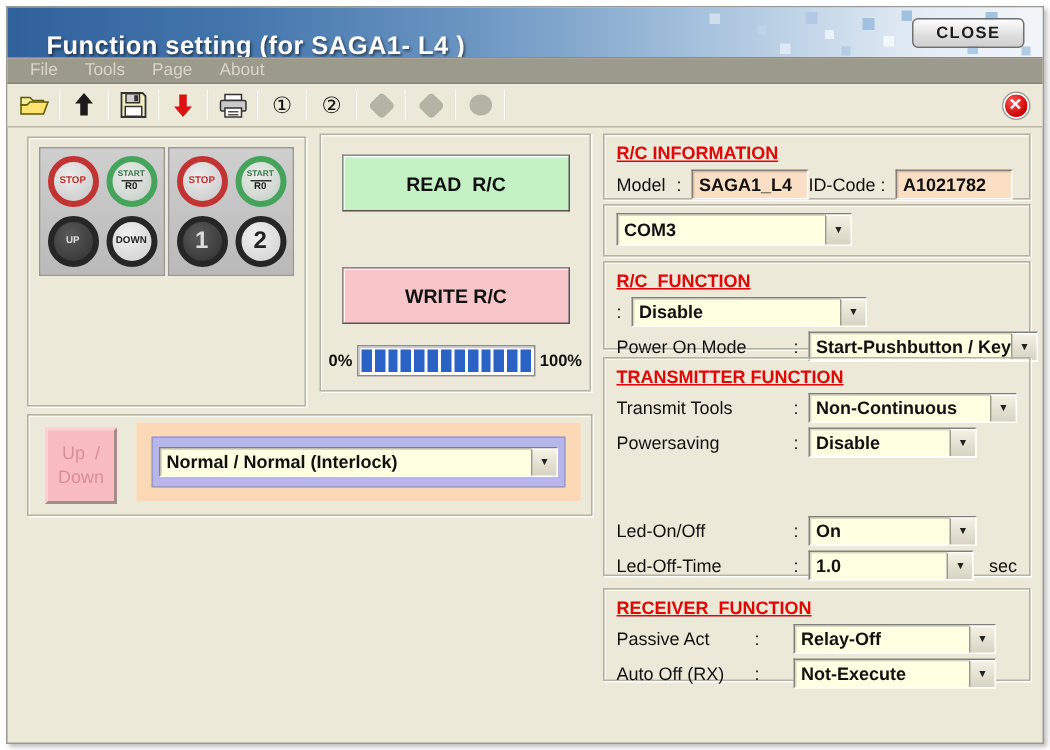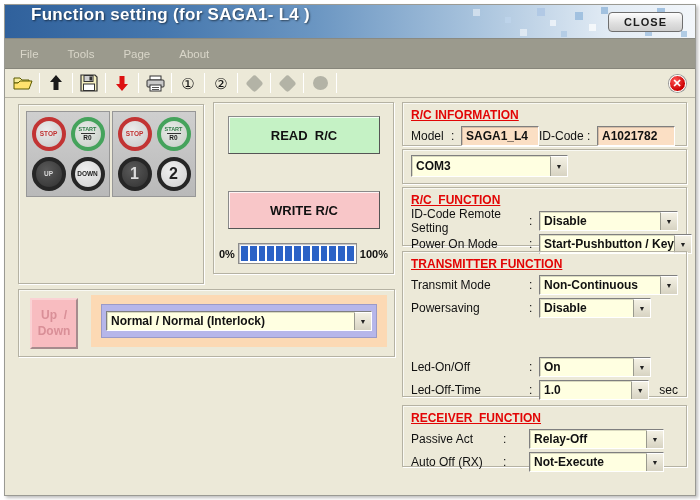--- a/index.html
+++ b/index.html
@@ -3,26 +3,26 @@
 <meta charset="utf-8">
 <style>
   * { margin:0; padding:0; box-sizing:border-box; }
   html,body { width:700px; height:500px; }
   body { background:#ffffff; font-family:"Liberation Sans", sans-serif; font-size:12px; color:#111; position:relative; overflow:hidden; }
 
   .window { position:absolute; left:4px; top:4px; width:692px; height:492px; background:#ece9d8; border:1px solid #9a9a93; box-shadow:2px 2px 3px rgba(0,0,0,.25); }
 
   
   .titlebar { position:relative; height:34px; background:linear-gradient(90deg,#30619c 0%,#4476ad 22%,#6b96c2 45%,#a8c3dd 68%,#e3ecf5 88%,#f2f6fa 100%); border-bottom:1px solid #8a8a82; overflow:hidden; }
-  .title-text { position:absolute; left:26px; top:0; font-size:17px; font-weight:bold; color:#ffffff; text-shadow:1px 1px 2px rgba(0,0,0,.55); letter-spacing:.3px; white-space:pre; }
+  .title-text { position:absolute; left:26px; top:16px; font-size:17px; font-weight:bold; color:#ffffff; text-shadow:1px 1px 2px rgba(0,0,0,.55); letter-spacing:.3px; white-space:pre; }
   .close-btn { position:absolute; right:12px; top:7px; padding:3px 15px; font-size:11px; font-weight:bold; color:#1c1c1c; background:linear-gradient(#fdfdfd,#dedede 60%,#cfcfcf); border:1px solid #6f6f6f; border-radius:4px; letter-spacing:1px; cursor:pointer; font-family:"Liberation Sans",sans-serif; }
   .px { position:absolute; }
 
   
-  .menubar { height:30px; background:#9b9a8d; border-bottom:1px solid #87867b; display:flex; align-items:center; padding-left:6px; gap:11px; }
+  .menubar { height:17px; background:#9b9a8d; border-bottom:1px solid #87867b; display:flex; align-items:center; padding-left:6px; gap:0; }
   .menu-item { color:#d9d6c9; font-size:11.5px; padding:1px 9px; cursor:default; }
 
   
   .toolbar { height:29px; background:#ece9d8; border-bottom:1px solid #b8b5a6; display:flex; align-items:center; padding:0 6px; }
   .tb { width:24px; height:24px; display:flex; align-items:center; justify-content:center; background:transparent; border:1px solid transparent; }
   .tb svg { display:block; }
   .tb-sep { width:1px; height:20px; background:#a5a294; border-right:1px solid #fff; margin:0 4px; }
   .tb-num { font-size:15px; line-height:1; color:#111; }
   .gray-diamond { width:13px; height:13px; background:#b3b3a6; border-radius:3px; transform:rotate(45deg); }
   .gray-oval { width:15px; height:14px; background:#b3b3a6; border-radius:50%; }
@@ -50,21 +50,21 @@
   .big-btn { position:absolute; left:14px; width:152px; height:38px; border:1px solid #8a8a8a; border-right-color:#555; border-bottom-color:#555; box-shadow:inset 1px 1px 0 rgba(255,255,255,.8); display:flex; align-items:center; justify-content:center; font-size:13px; font-weight:bold; color:#111; white-space:pre; cursor:pointer; font-family:"Liberation Sans",sans-serif; }
   .read-btn { top:13px; background:#c5f2c5; }
   .write-btn { top:88px; background:#f8c6c8; }
   .progress-row { position:absolute; left:5px; right:5px; top:140px; display:flex; align-items:center; gap:3px; }
   .pct { font-size:11px; font-weight:bold; }
   .progress-bar { flex:1; height:21px; background:#fff; border:1px solid #8c8c8c; box-shadow:inset 1px 1px 1px rgba(0,0,0,.25); display:flex; gap:2px; padding:2px; }
   .progress-bar .seg { flex:1; background:#2b62c6; }
 
   
   .ud-box { left:13px; top:191px; width:377px; height:68px; }
-  .ud-btn { position:absolute; left:11px; top:8px; width:48px; height:51px; background:#f8bcC0; border:2px outset #fad2d4; color:#d98f97; font-weight:bold; font-size:12px; display:flex; flex-direction:column; align-items:center; justify-content:center; line-height:1.3; cursor:pointer; font-family:"Liberation Sans",sans-serif; }
+  .ud-btn { position:absolute; left:11px; top:8px; width:48px; height:51px; background:#f8bcC0; border:2px outset #fad2d4; color:#d98f97; font-weight:normal; font-size:12px; display:flex; flex-direction:column; align-items:center; justify-content:center; line-height:1.3; cursor:pointer; font-family:"Liberation Sans",sans-serif; }
   .peach-panel { position:absolute; left:72px; top:5px; right:7px; bottom:9px; background:#fcd9b4; }
   .lav-wrap { position:absolute; left:10px; top:9px; right:10px; bottom:9px; background:#b6b6ea; border:1px solid #9a9ac8; display:flex; align-items:center; padding:4px; }
   .main-combo { flex:1; height:24px; background:#fff; }
 
   
   .combo { display:flex; align-items:stretch; border:1px solid #7f7f7f; border-right-color:#fff; border-bottom-color:#fff; box-shadow:inset 1px 1px 0 rgba(0,0,0,.15); background:#ffffe1; height:20px; cursor:pointer; }
   .combo-text { flex:1; display:flex; align-items:center; padding-left:4px; font-weight:bold; font-size:12px; color:#111; overflow:hidden; white-space:nowrap; }
   .combo-btn { width:17px; background:linear-gradient(#f4f1e4,#d7d3c2); border-left:1px solid #9a9a8e; border-top:1px solid #fff; display:flex; align-items:center; justify-content:center; font-size:7px; color:#222; }
 
   
@@ -259,41 +259,40 @@
             <span class="combo-text">COM3</span>
             <span class="combo-btn">▼</span>
           </div>
         </div>
       </div>
 
 
       <div class="section" style="height:59px; margin-bottom:5px;">
         <div class="sec-title">R/C  FUNCTION</div>
         <div class="frow">
-          <span class="flabel">ID-Code Remote Setting</span>
           <span class="fcolon">:</span>
           <div class="combo w-lg">
             <span class="combo-text">Disable</span>
             <span class="combo-btn">▼</span>
           </div>
         </div>
         <div class="frow">
           <span class="flabel">Power On Mode</span>
           <span class="fcolon">:</span>
           <div class="combo w-lg">
             <span class="combo-text">Start-Pushbutton / Key</span>
             <span class="combo-btn">▼</span>
           </div>
         </div>
       </div>
 
       <div class="section" style="height:146px; margin-bottom:8px;">
         <div class="sec-title">TRANSMITTER FUNCTION</div>
         <div class="frow">
-          <span class="flabel">Transmit Mode</span>
+          <span class="flabel">Transmit Tools</span>
           <span class="fcolon">:</span>
           <div class="combo w-lg">
             <span class="combo-text">Non-Continuous</span>
             <span class="combo-btn">▼</span>
           </div>
         </div>
         <div class="frow">
           <span class="flabel">Powersaving</span>
           <span class="fcolon">:</span>
           <div class="combo w-md">

